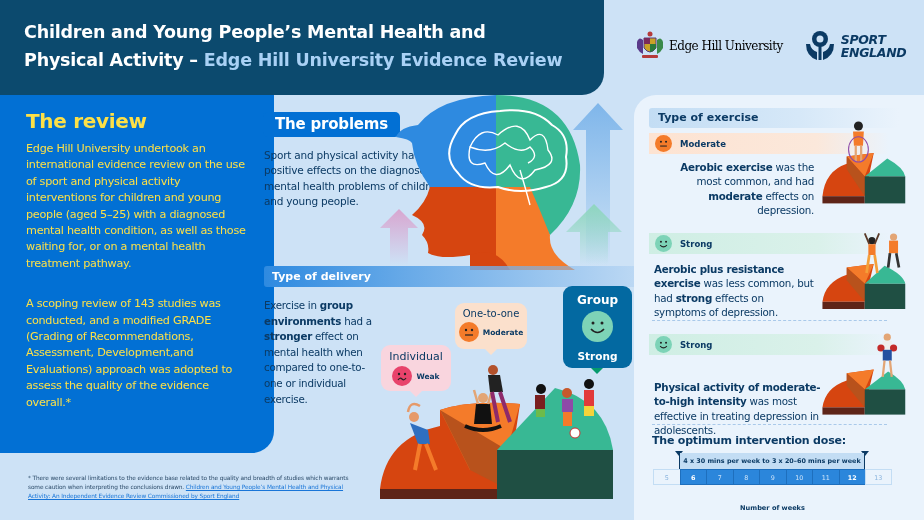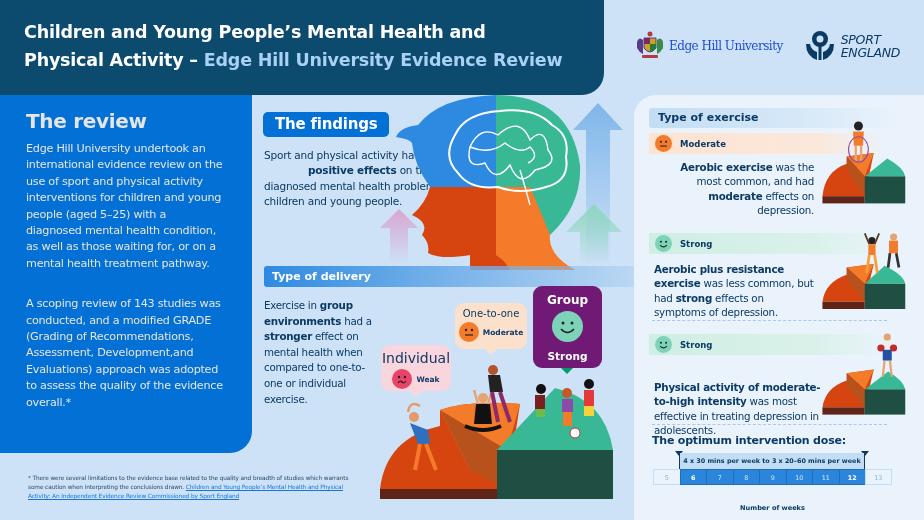--- a/index.html
+++ b/index.html
@@ -16,30 +16,30 @@
     padding: 18px 0 0 24px;
   }
   .header .t1, .header .t2 {
     font-size: 17.5px; font-weight: bold; color: #fff; line-height: 28px; letter-spacing: -0.2px;
     white-space: nowrap;
   }
   .header .t2 .hl { color: #a9d1f5; }
   .logos { position: absolute; top: 30px; left: 634px; display: flex; align-items: center; }
   .ehu { display: flex; align-items: center; gap: 3px; }
   .ehu .crest { width: 32px; height: 32px; }
-  .ehu .name { font-family: "DejaVu Serif", "Liberation Serif", serif; font-size: 12px; color: #1d4ed8; letter-spacing: -0.5px; }
+  .ehu .name { font-family: "DejaVu Serif", "Liberation Serif", serif; font-size: 12px; color: #000000; letter-spacing: -0.5px; }
   .se { display: flex; align-items: center; gap: 6px; margin-left: 22px; }
   .se .mark { width: 30px; height: 32px; }
-  .se .txt { font-weight: normal; font-style: italic; color: #0b3a64; font-size: 12.5px; line-height: 13px; letter-spacing: -0.3px; }
+  .se .txt { font-weight: bold; font-style: italic; color: #0b3a64; font-size: 12.5px; line-height: 13px; letter-spacing: -0.3px; }
 
   
   .review {
-    position: absolute; left: 0; top: 95px; width: 252px; height: 358px;
+    position: absolute; left: 0; top: 95px; width: 274px; height: 358px;
     background: #0270d4; border-bottom-right-radius: 22px;
-    padding: 14px 28px 0 26px; color: #e5e5e5;
+    padding: 14px 28px 0 26px; color: #fde047;
   }
   .review h2 { font-size: 20px; font-weight: bold; margin-bottom: 8px; letter-spacing: -0.3px; }
   .review p { font-size: 11.2px; line-height: 16.4px; letter-spacing: -0.25px; }
   .review p + p { margin-top: 24px; }
 
   .footnote {
     position: absolute; left: 28px; top: 474px; width: 330px;
     font-size: 5.8px; line-height: 9.2px; color: #2b4a68; letter-spacing: -0.1px;
   }
   .footnote a { color: #1875d8; text-decoration: underline; }
@@ -47,44 +47,44 @@
   
   .find-badge {
     position: absolute; left: 263px; top: 112px; height: 25px; padding: 0 12px;
     background: #0270d4; color: #fff; font-weight: bold; font-size: 15px; line-height: 25px;
     border-radius: 5px; letter-spacing: -0.2px;
   }
   .find-text {
     position: absolute; left: 264px; top: 148px; width: 190px;
     font-size: 10.5px; line-height: 15.4px; color: #0b3a64; letter-spacing: -0.2px;
   }
-  .find-text b { font-weight: bold; margin-left: 44px; }
+  .find-text b { font-weight: normal; }
   .head-svg { position: absolute; left: 370px; top: 95px; width: 260px; height: 175px; }
   .arrows { position: absolute; left: 0; top: 0; width: 924px; height: 520px; pointer-events: none; }
 
   
   .deliv-bar {
     position: absolute; left: 264px; top: 266px; width: 370px; height: 21px;
     background: linear-gradient(90deg, #2e8ae0 0%, #6aabe8 40%, rgba(160,200,240,0.4) 100%);
     color: #fff; font-weight: bold; font-size: 11px; line-height: 21px; padding-left: 8px;
     border-radius: 3px 0 0 3px;
   }
   .deliv-text {
     position: absolute; left: 264px; top: 298px; width: 110px;
     font-size: 10.3px; line-height: 15.6px; color: #0b3a64; letter-spacing: -0.25px;
   }
   .bubble { position: absolute; border-radius: 9px; text-align: center; }
   .bubble .tail { position: absolute; width: 0; height: 0; border-left: 6px solid transparent; border-right: 6px solid transparent; }
   .b-ind { left: 381px; top: 345px; width: 70px; height: 46px; background: #f9d5de; }
-  .b-ind .lbl { font-size: 14px; color: #0b3a64; margin-top: 5px; }
+  .b-ind .lbl { font-size: 11px; color: #0b3a64; margin-top: 5px; }
   .b-one { left: 455px; top: 303px; width: 72px; height: 46px; background: #fbe0cc; }
   .b-one .lbl { font-size: 10px; color: #0b3a64; margin-top: 5px; }
   .row-face { display: flex; align-items: center; justify-content: center; gap: 4px; margin-top: 3px; }
   .row-face .tag { font-size: 7.5px; font-weight: bold; color: #0b3a64; }
-  .b-grp { left: 533px; top: 286px; width: 69px; height: 82px; background: #701a75; color: #fff; }
+  .b-grp { left: 563px; top: 286px; width: 69px; height: 82px; background: #0369a1; color: #fff; }
   .b-grp .lbl { font-size: 12px; font-weight: bold; margin-top: 7px; }
   .b-grp .tag { font-size: 10.5px; font-weight: bold; margin-top: 4px; }
   .scene-svg { position: absolute; left: 370px; top: 360px; width: 260px; height: 160px; }
 
   
   .right-panel {
     position: absolute; left: 634px; top: 95px; width: 290px; height: 425px;
     background: #eaf3fc; border-top-left-radius: 22px;
   }
   .ex-bar {
@@ -187,21 +187,21 @@
     <linearGradient id="ga3" x1="0" y1="0" x2="0" y2="1">
         <stop offset="0" stop-color="#8fd6bf"></stop>
         <stop offset="1" stop-color="#8fd6bf" stop-opacity="0"></stop>
       </linearGradient>
   </defs>
   <path d="M380 228 L399 209 L418 228 L408 228 L408 265 L390 265 L390 228 Z" fill="url(#ga1)"></path>
   <path d="M573 130 L598 103 L623 130 L610 130 L610 265 L586 265 L586 130 Z" fill="url(#ga2)"></path>
   <path d="M566 232 L594 204 L622 232 L608 232 L608 265 L580 265 L580 232 Z" fill="url(#ga3)"></path>
 </svg>
 
-<div class="find-badge">The findings</div>
+<div class="find-badge">The problems</div>
 <div class="find-text">
   <span>Sport and physical activity have </span><b>positive effects</b><span> on the diagnosed mental health problems of children and young people.</span>
 </div>
 
 <svg class="head-svg" viewBox="0 0 260 175">
 
   <path d="M126 0 Q70 2 48 30 Q30 32 26 42 Q40 44 42 48 Q44 70 60 92 L126 92 Z" fill="#2e8ae0"></path>
   <path d="M126 0 Q200 0 210 70 Q212 110 180 140 L160 120 Q160 100 126 92 Z" fill="#38b894"></path>
   <path d="M60 92 Q56 108 42 120 Q60 128 52 140 Q60 148 58 158 Q70 165 100 160 L100 175 L126 175 L126 92 Z" fill="#d64510"></path>
   <path d="M126 92 L160 92 Q170 115 180 140 Q178 160 205 175 L126 175 Z" fill="#f47b2a"></path>

